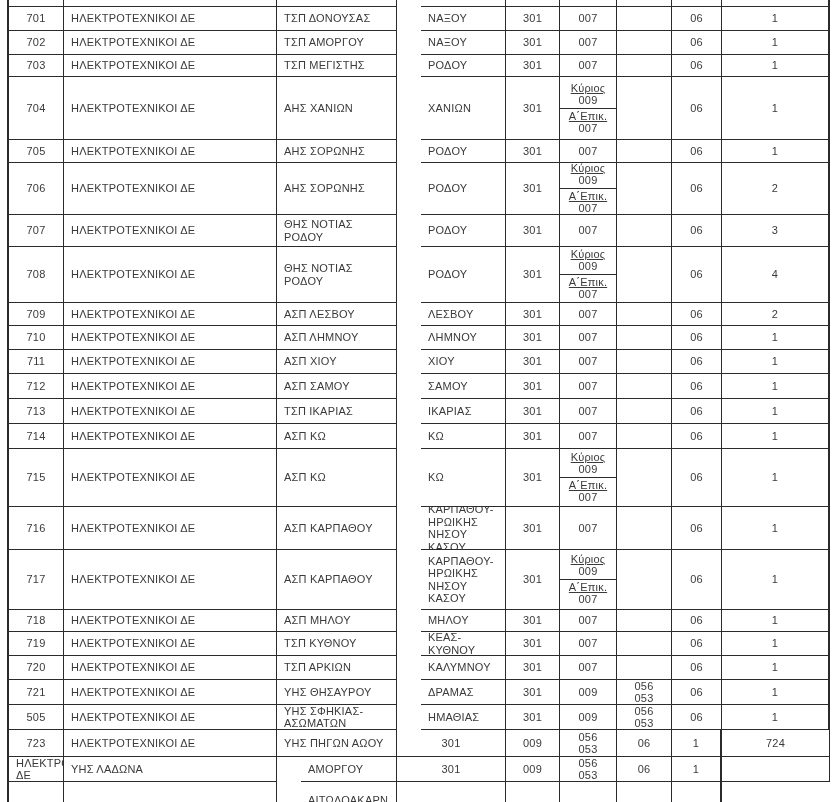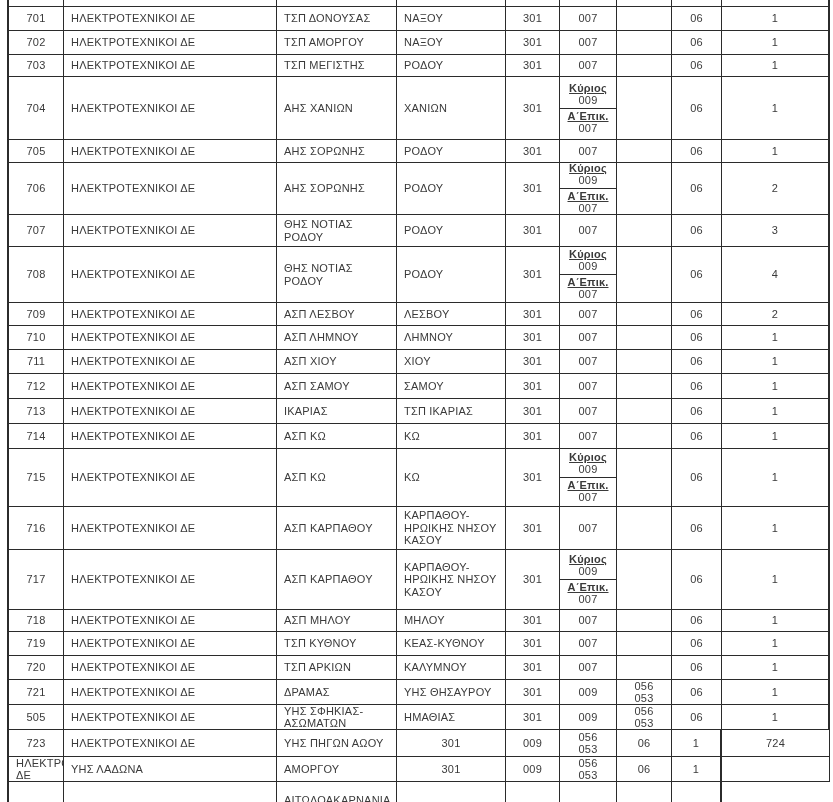--- a/index.html
+++ b/index.html
@@ -37,37 +37,37 @@
     overflow: hidden;
     padding: 1px 2px;
   }
   .c.last { border-right: 2px solid #2b2b2b; }
   .c.left {
     justify-content: flex-start;
     text-align: left;
     padding-left: 7px;
     padding-right: 5px;
   }
-  .c.wrapany { overflow-wrap: anywhere; }
+  .c.wrapany { overflow-wrap: anywhere; margin-left: 24px; }
   .c.pre { white-space: pre-line; }
   
   .c.split {
     padding: 0;
     flex-direction: column;
     justify-content: center;
   }
   .split-sec {
     width: 100%;
     text-align: center;
     padding: 1px 0 2px 0;
   }
   .split-sec.bottom { border-top: 1.5px solid #2b2b2b; }
   .split-label {
     display: block;
-    font-weight: bold;
+    font-weight: normal;
     text-decoration: underline;
     font-size: 11px;
     line-height: 12px;
   }
   .split-val { display: block; font-size: 11px; line-height: 12px; }
 </style>
 </head>
 <body>
 
 <div id="page">
@@ -211,22 +211,22 @@
       <div class="c left">ΗΛΕΚΤΡΟΤΕΧΝΙΚΟΙ ΔΕ</div>
       <div class="c left">ΑΣΠ ΣΑΜΟΥ</div>
       <div class="c left wrapany">ΣΑΜΟΥ</div>
       <div class="c">301</div>
       <div class="c">007</div>
       <div class="c pre"></div>
       <div class="c">06</div>
       <div class="c last">1</div>
       <div class="c">713</div>
       <div class="c left">ΗΛΕΚΤΡΟΤΕΧΝΙΚΟΙ ΔΕ</div>
+      <div class="c left">ΤΣΠ ΙΚΑΡΙΑΣ</div>
       <div class="c left wrapany">ΙΚΑΡΙΑΣ</div>
-      <div class="c left">ΤΣΠ ΙΚΑΡΙΑΣ</div>
       <div class="c">301</div>
       <div class="c">007</div>
       <div class="c pre"></div>
       <div class="c">06</div>
       <div class="c last">1</div>
       <div class="c">714</div>
       <div class="c left">ΗΛΕΚΤΡΟΤΕΧΝΙΚΟΙ ΔΕ</div>
       <div class="c left">ΑΣΠ ΚΩ</div>
       <div class="c left wrapany">ΚΩ</div>
       <div class="c">301</div>
@@ -301,22 +301,22 @@
       <div class="c left">ΗΛΕΚΤΡΟΤΕΧΝΙΚΟΙ ΔΕ</div>
       <div class="c left">ΤΣΠ ΑΡΚΙΩΝ</div>
       <div class="c left wrapany">ΚΑΛΥΜΝΟΥ</div>
       <div class="c">301</div>
       <div class="c">007</div>
       <div class="c pre"></div>
       <div class="c">06</div>
       <div class="c last">1</div>
       <div class="c">721</div>
       <div class="c left">ΗΛΕΚΤΡΟΤΕΧΝΙΚΟΙ ΔΕ</div>
+      <div class="c left">ΥΗΣ ΘΗΣΑΥΡΟΥ</div>
       <div class="c left wrapany">ΔΡΑΜΑΣ</div>
-      <div class="c left">ΥΗΣ ΘΗΣΑΥΡΟΥ</div>
       <div class="c">301</div>
       <div class="c">009</div>
       <div class="c pre">056
 053</div>
       <div class="c">06</div>
       <div class="c last">1</div>
       <div class="c">505</div>
       <div class="c left">ΗΛΕΚΤΡΟΤΕΧΝΙΚΟΙ ΔΕ</div>
       <div class="c left">ΥΗΣ ΣΦΗΚΙΑΣ-ΑΣΩΜΑΤΩΝ</div>
       <div class="c left wrapany">ΗΜΑΘΙΑΣ</div>

